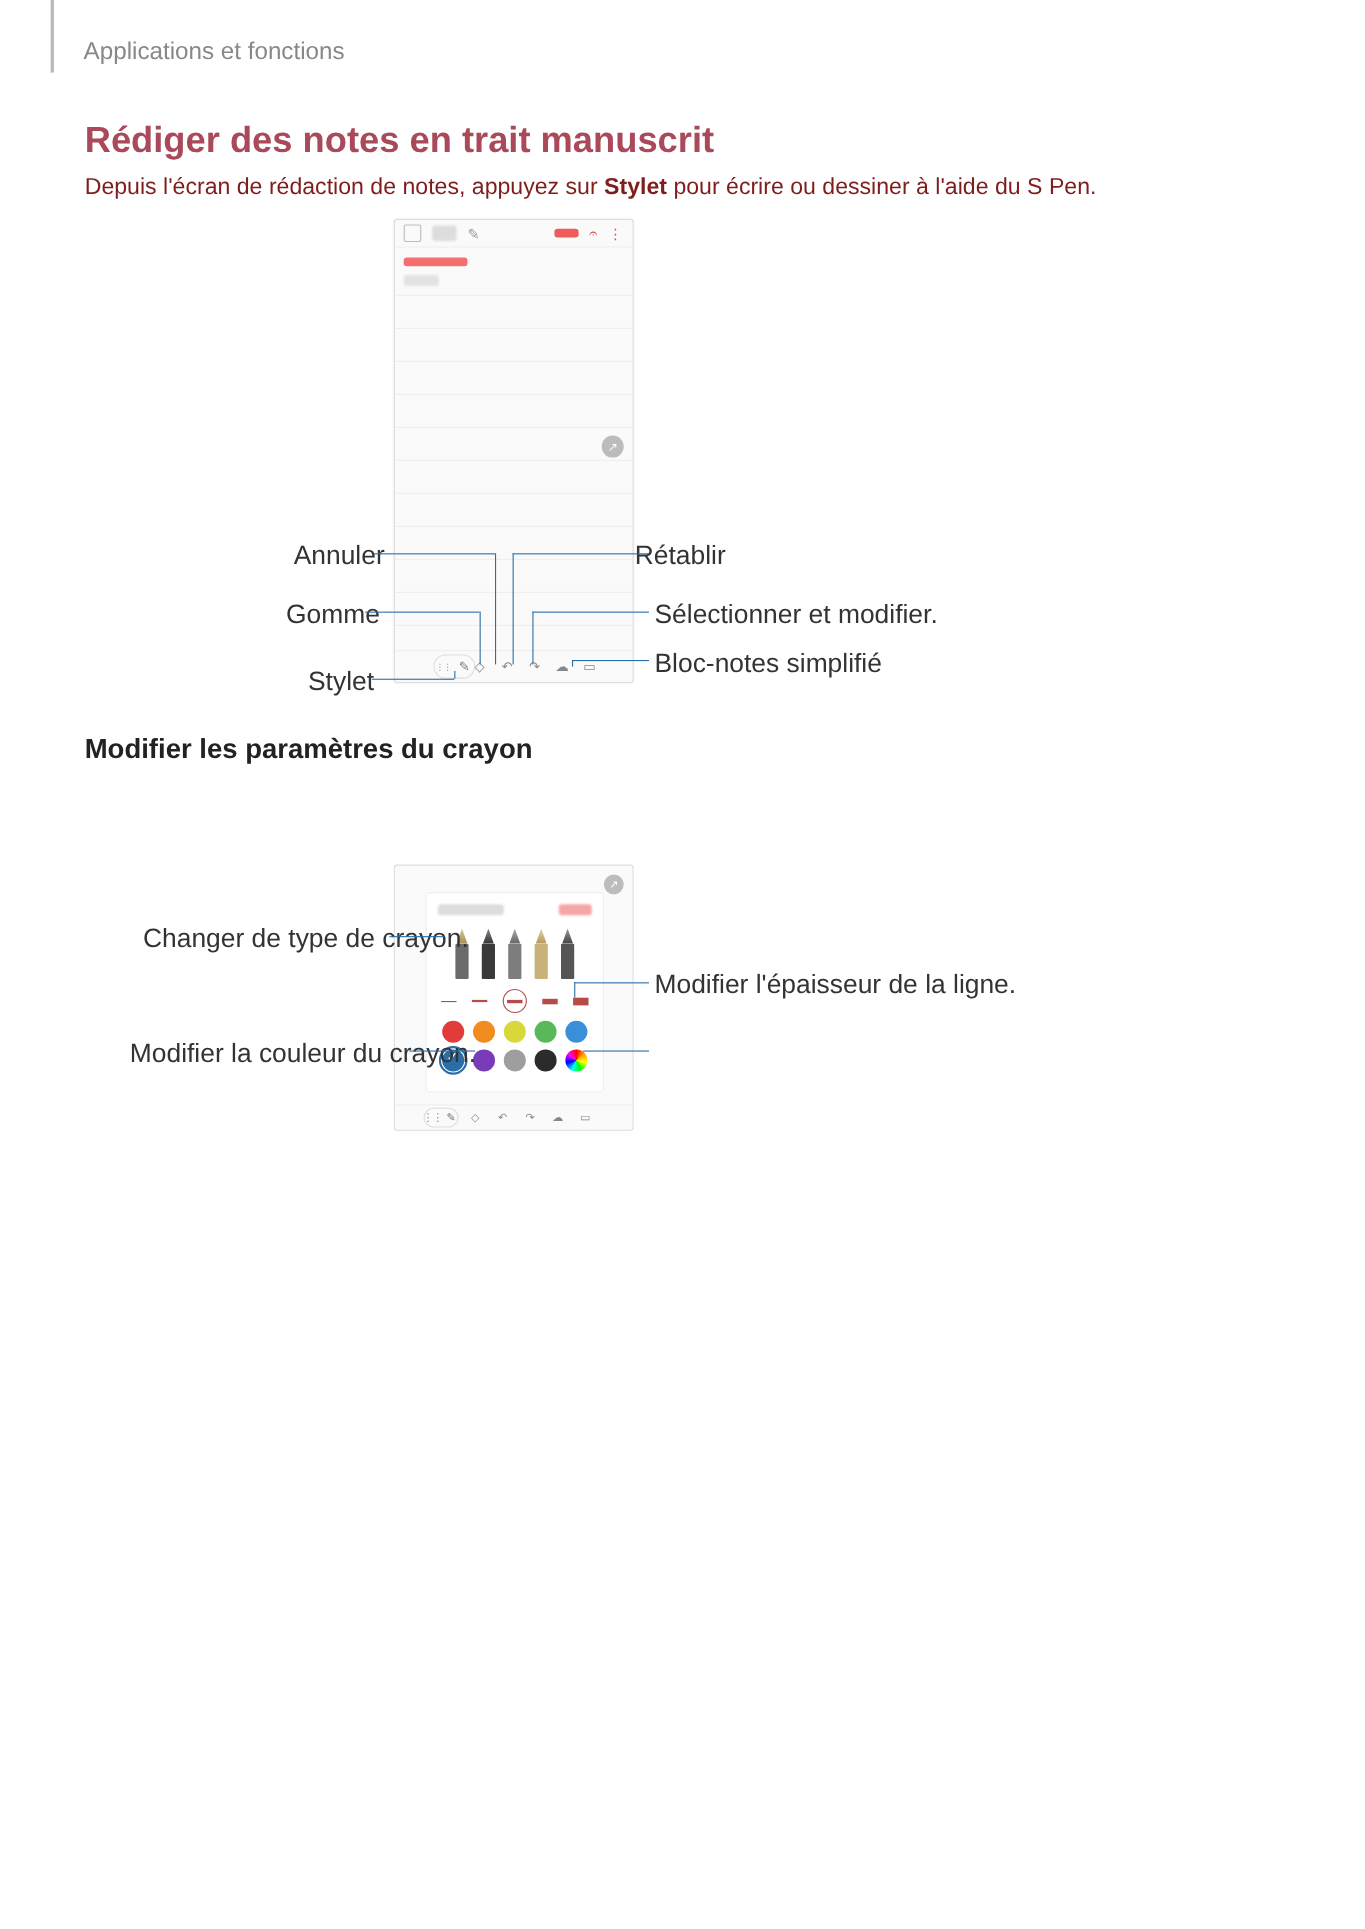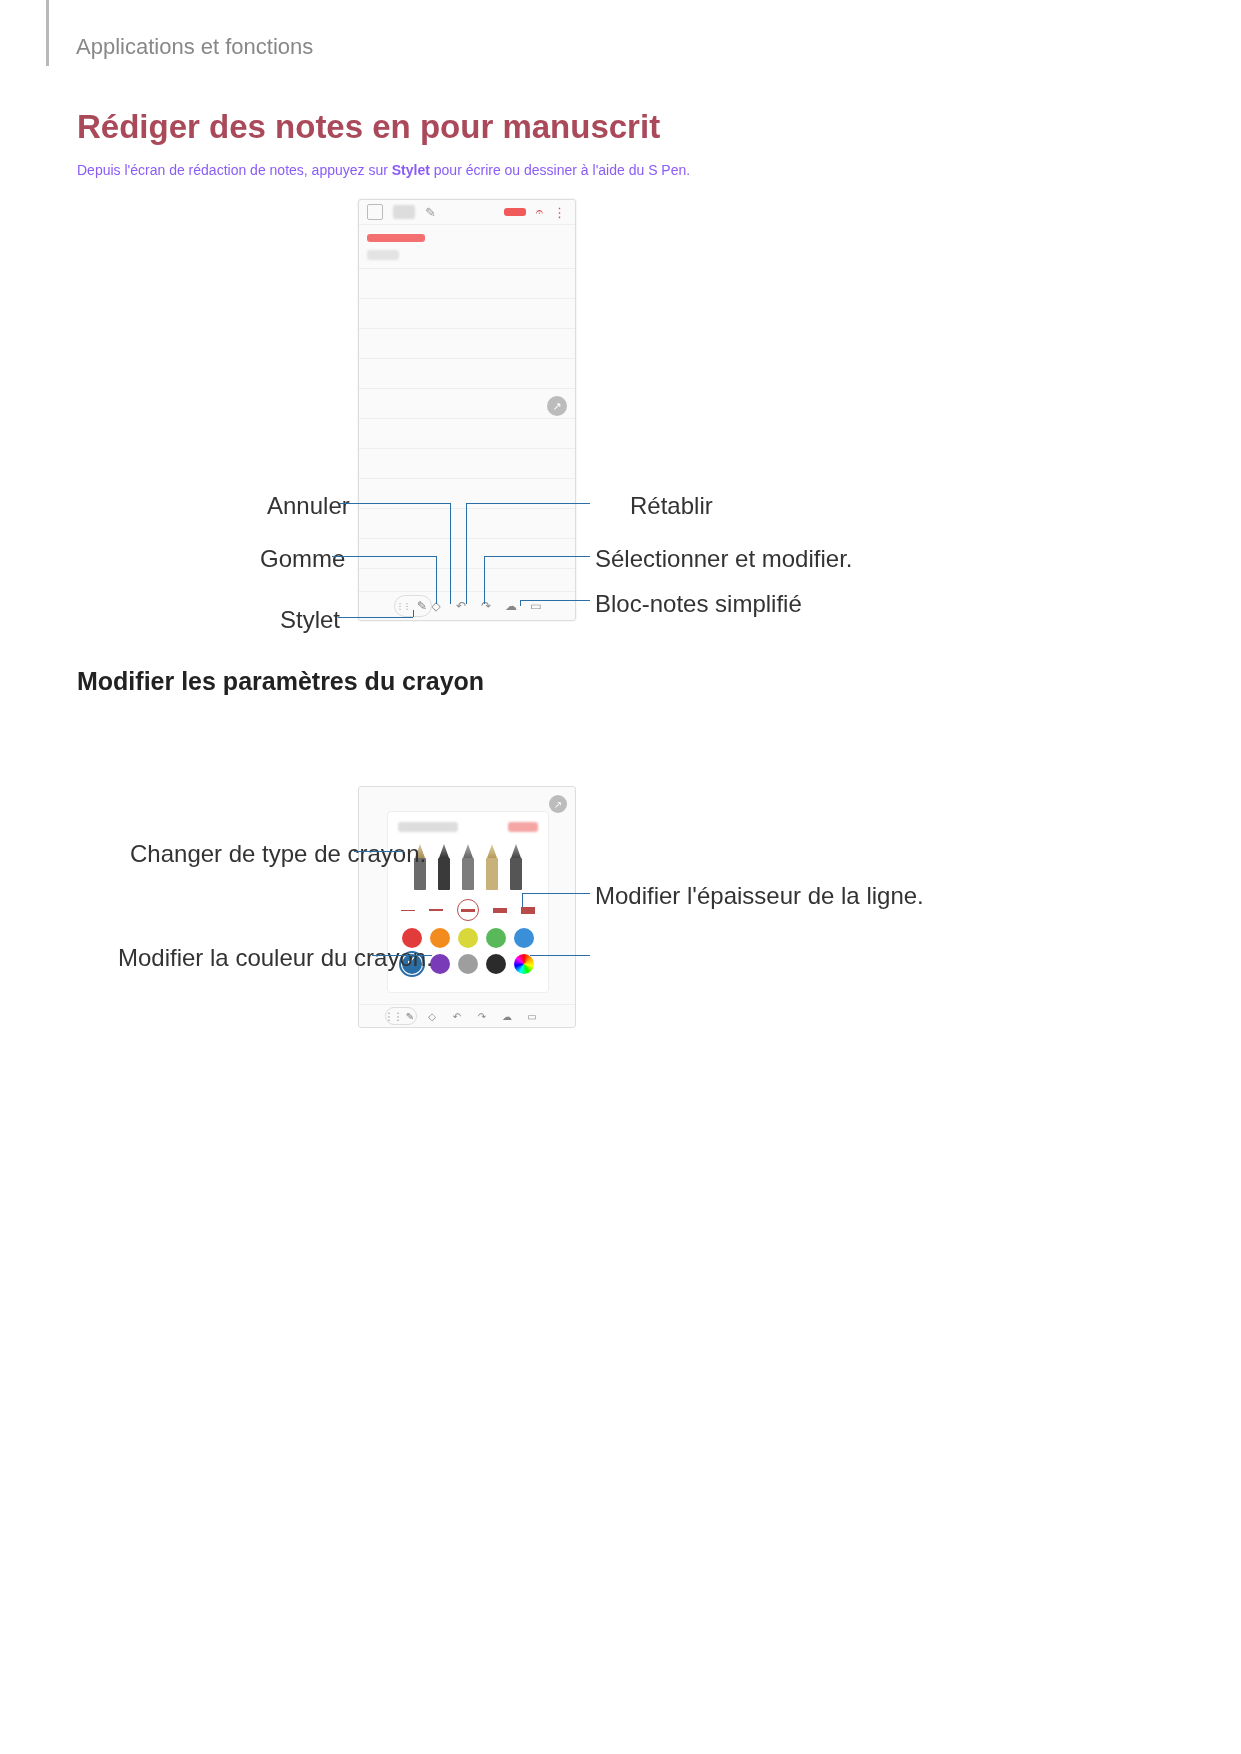--- a/index.html
+++ b/index.html
@@ -1,20 +1,20 @@
 <!DOCTYPE html>
 <html><head>
 <meta charset="utf-8">
 <style>
 html,body{margin:0;padding:0;background:#fff;font-family:Arial,Helvetica,sans-serif;-webkit-font-smoothing:antialiased}
 .page{width:1241px;height:1556px;position:relative;background:#fff}
 .margin-bar{position:absolute;left:46px;top:0;width:3px;height:66px;background:#b9b9b9}
 .header{position:absolute;left:76px;top:34px;font-size:22px;color:#888}
 .h1{position:absolute;left:77px;top:108px;font-size:33px;font-weight:700;color:#a9495a}
-.p1{position:absolute;left:77px;top:155px;font-size:14px;color:#8b5cf6;line-height:30px}
+.p1{position:absolute;left:77px;top:155px;font-size:21px;color:#7f1d1d;line-height:30px}
 .bold{font-weight:700}
 
 .fig1{position:absolute;left:358px;top:199px;width:216px;height:420px;border:1px solid #ddd;border-radius:3px;background:#fafafa;box-shadow:0 0 0 1px rgba(0,0,0,.03)}
 .fig1 .topbar{position:absolute;top:0;left:0;right:0;height:24px;border-bottom:1px solid #eee;display:flex;align-items:center;padding:0 8px;gap:10px}
 .tb-box{width:14px;height:14px;border:1px solid #bbb;border-radius:2px}
 .tb-blur{width:22px;height:14px;background:#ddd;border-radius:2px;filter:blur(1px)}
 .tb-star{font-size:13px;color:#999}
 .tb-red{width:22px;height:8px;background:#f05a5a;border-radius:3px;margin-left:auto}
 .tb-clip{font-size:13px;color:#d35454}
 .tb-more{font-size:13px;color:#d35454;letter-spacing:1px}
@@ -69,21 +69,21 @@
 .fig2 .bottom-toolbar .pill{left:26px;width:30px;height:16px}
 
 .pagenum{position:absolute;left:0;right:0;bottom:20px;text-align:center;font-size:21px;color:#888}
 </style>
 </head>
 <body>
 
 <div class="page">
   <div class="margin-bar"></div>
   <div class="header">Applications et fonctions</div>
-  <div class="h1">Rédiger des notes en pour manuscrit</div>
+  <div class="h1">Rédiger des notes en trait manuscrit</div>
   <div class="p1">
     <span>Depuis l'écran de rédaction de notes, appuyez sur </span><span class="bold">Stylet</span><span> pour écrire ou dessiner à l'aide du S Pen.</span>
   </div>
 
   <div class="fig1">
     <div class="topbar">
       <div class="tb-box"></div>
       <div class="tb-blur"></div>
       <div class="tb-star">✎</div>
       <div class="tb-red"></div>
@@ -114,21 +114,21 @@
       <div class="bi">↷</div>
       <div class="bi">☁</div>
       <div class="bi">▭</div>
     </div>
   </div>
 
   <div class="callout" style="left:267px;top:492px">Annuler</div>
   <div class="callout" style="left:260px;top:545px">Gomme</div>
   <div class="callout" style="left:280px;top:606px">Stylet</div>
 
-  <div class="callout" style="left:630px;top:492px">Rétablir</div>
+  <div class="callout" style="left:577px;top:492px">Rétablir</div>
   <div class="callout" style="left:595px;top:545px">Sélectionner et modifier.</div>
   <div class="callout" style="left:595px;top:590px">Bloc-notes simplifié</div>
 
   <div class="leader h" style="left:340px;top:503px;width:110px"></div>
   <div class="leader v" style="left:450px;top:503px;height:101px"></div>
   <div class="leader h" style="left:332px;top:556px;width:104px"></div>
   <div class="leader v" style="left:436px;top:556px;height:48px"></div>
   <div class="leader h" style="left:338px;top:617px;width:75px"></div>
   <div class="leader v" style="left:413px;top:610px;height:7px"></div>
 

